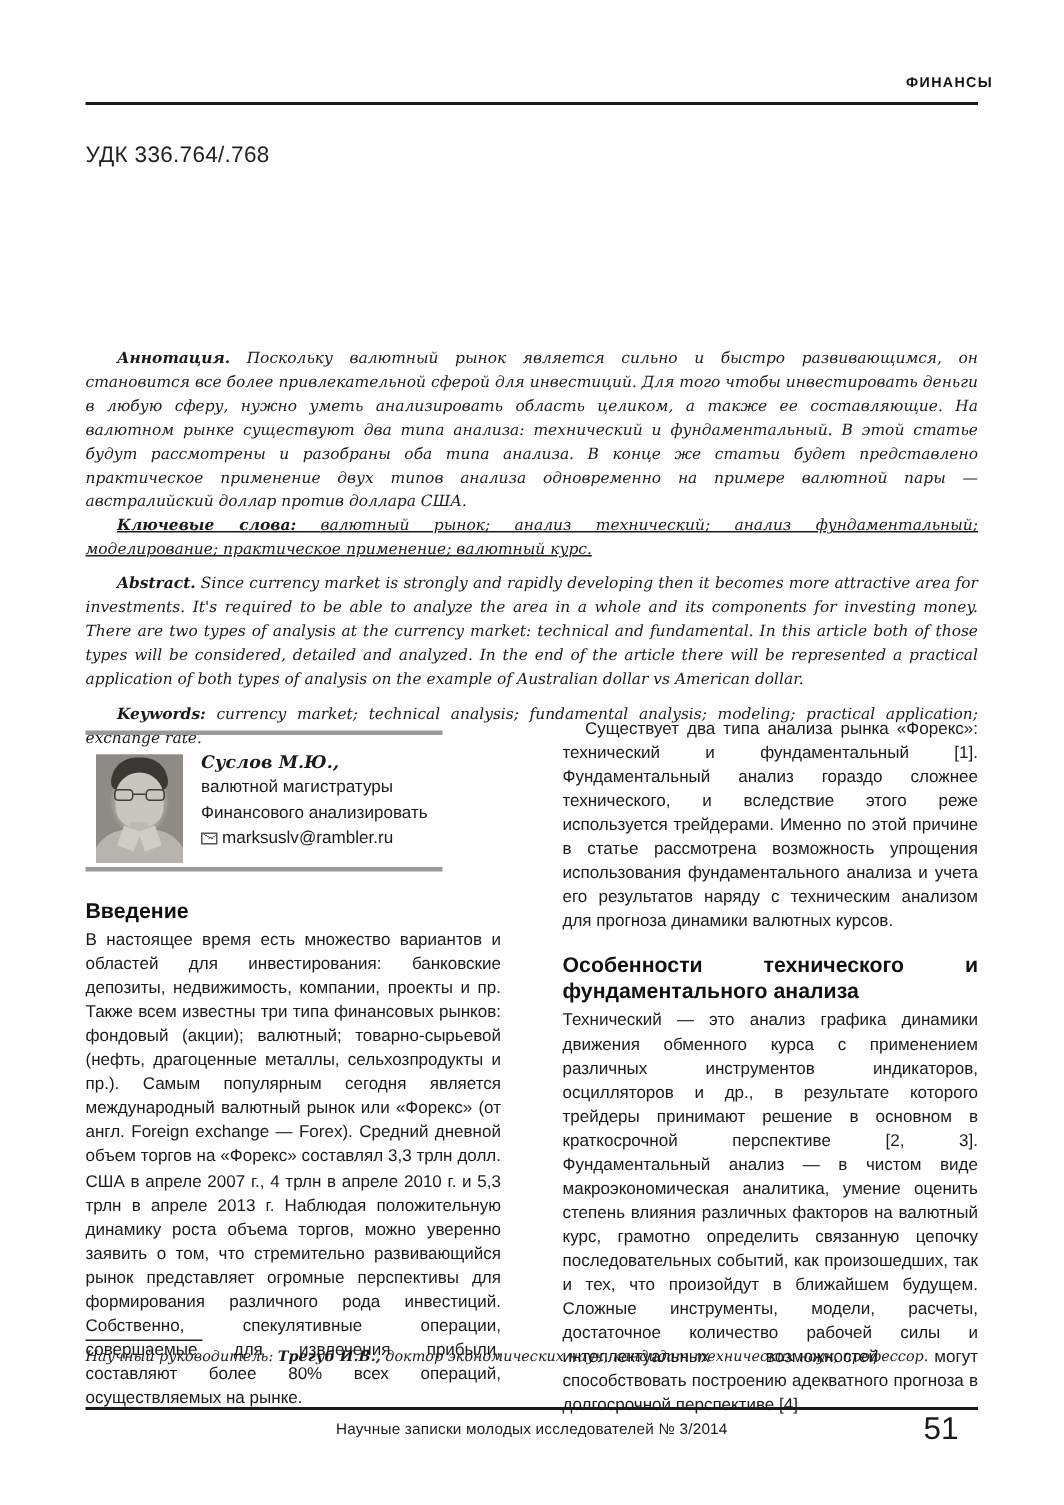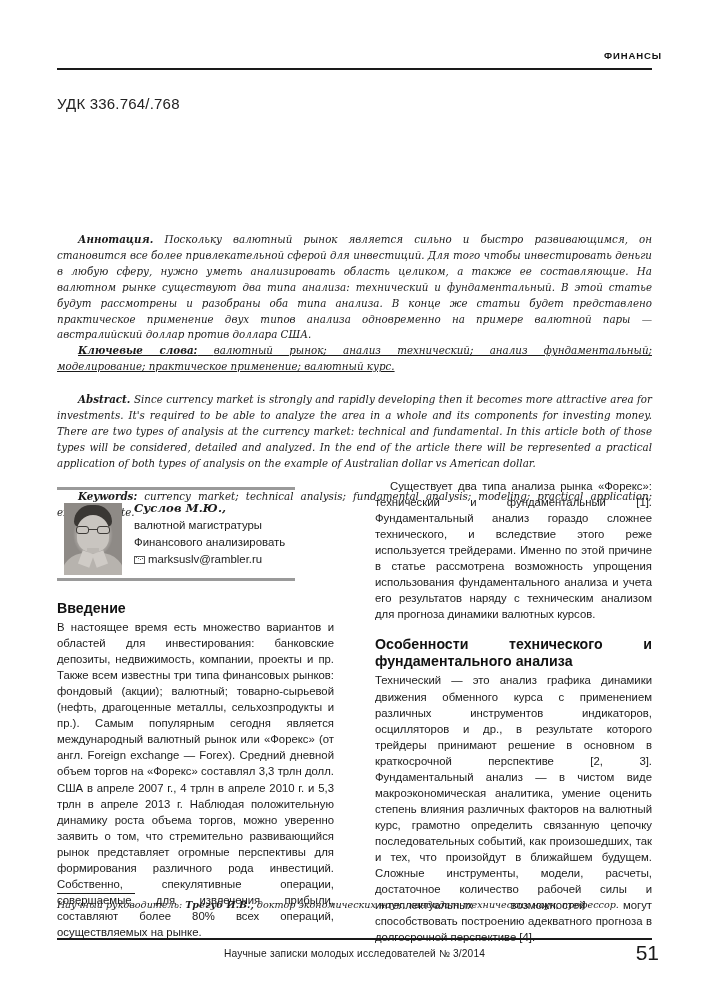--- a/index.html
+++ b/index.html
@@ -44,21 +44,21 @@
     position: absolute; left: 57px; top: 232px; width: 595px;
     font-family: "DejaVu Serif", serif;
     font-style: italic;
     font-size: 10.3px;
     line-height: 1.545;
     text-align: justify;
     color: #1a1a1a;
   }
   .abs-wrap p { margin: 0; text-indent: 21px; }
   .abs-wrap p.kw { margin-top: 0px; text-decoration: underline; }
-  .abs-wrap p.gap { margin-top: 17px; }
+  .abs-wrap p.gap { margin-top: 7px; }
   .abs-wrap b { font-weight: bold; font-style: italic; }
 
   
   .author-rule {
     position: absolute; left: 57px; width: 238px; height: 3px;
     background: #9a9a9a;
   }
   .author-rule.top { top: 487px; }
   .author-rule.bottom { top: 578px; }
   .photo {
@@ -167,21 +167,21 @@
   .rule-bottom {
     position: absolute; left: 57px; top: 938px; width: 595px; height: 1.6px;
     background: #1a1a1a;
   }
   .footer-text {
     position: absolute; left: 0; top: 948px; width: 709px;
     text-align: center; font-size: 10.2px; color: #1a1a1a;
     letter-spacing: 0.15px;
   }
   .page-num {
-    position: absolute; right: 50px; top: 941px;
+    position: absolute; right: 70px; top: 941px;
     font-size: 21px; color: #1a1a1a;
   }
 </style>
 </head>
 <body>
 
 <div class="page">
 
   <div class="runhead">ФИНАНСЫ</div>
   <div class="rule-top"></div>

